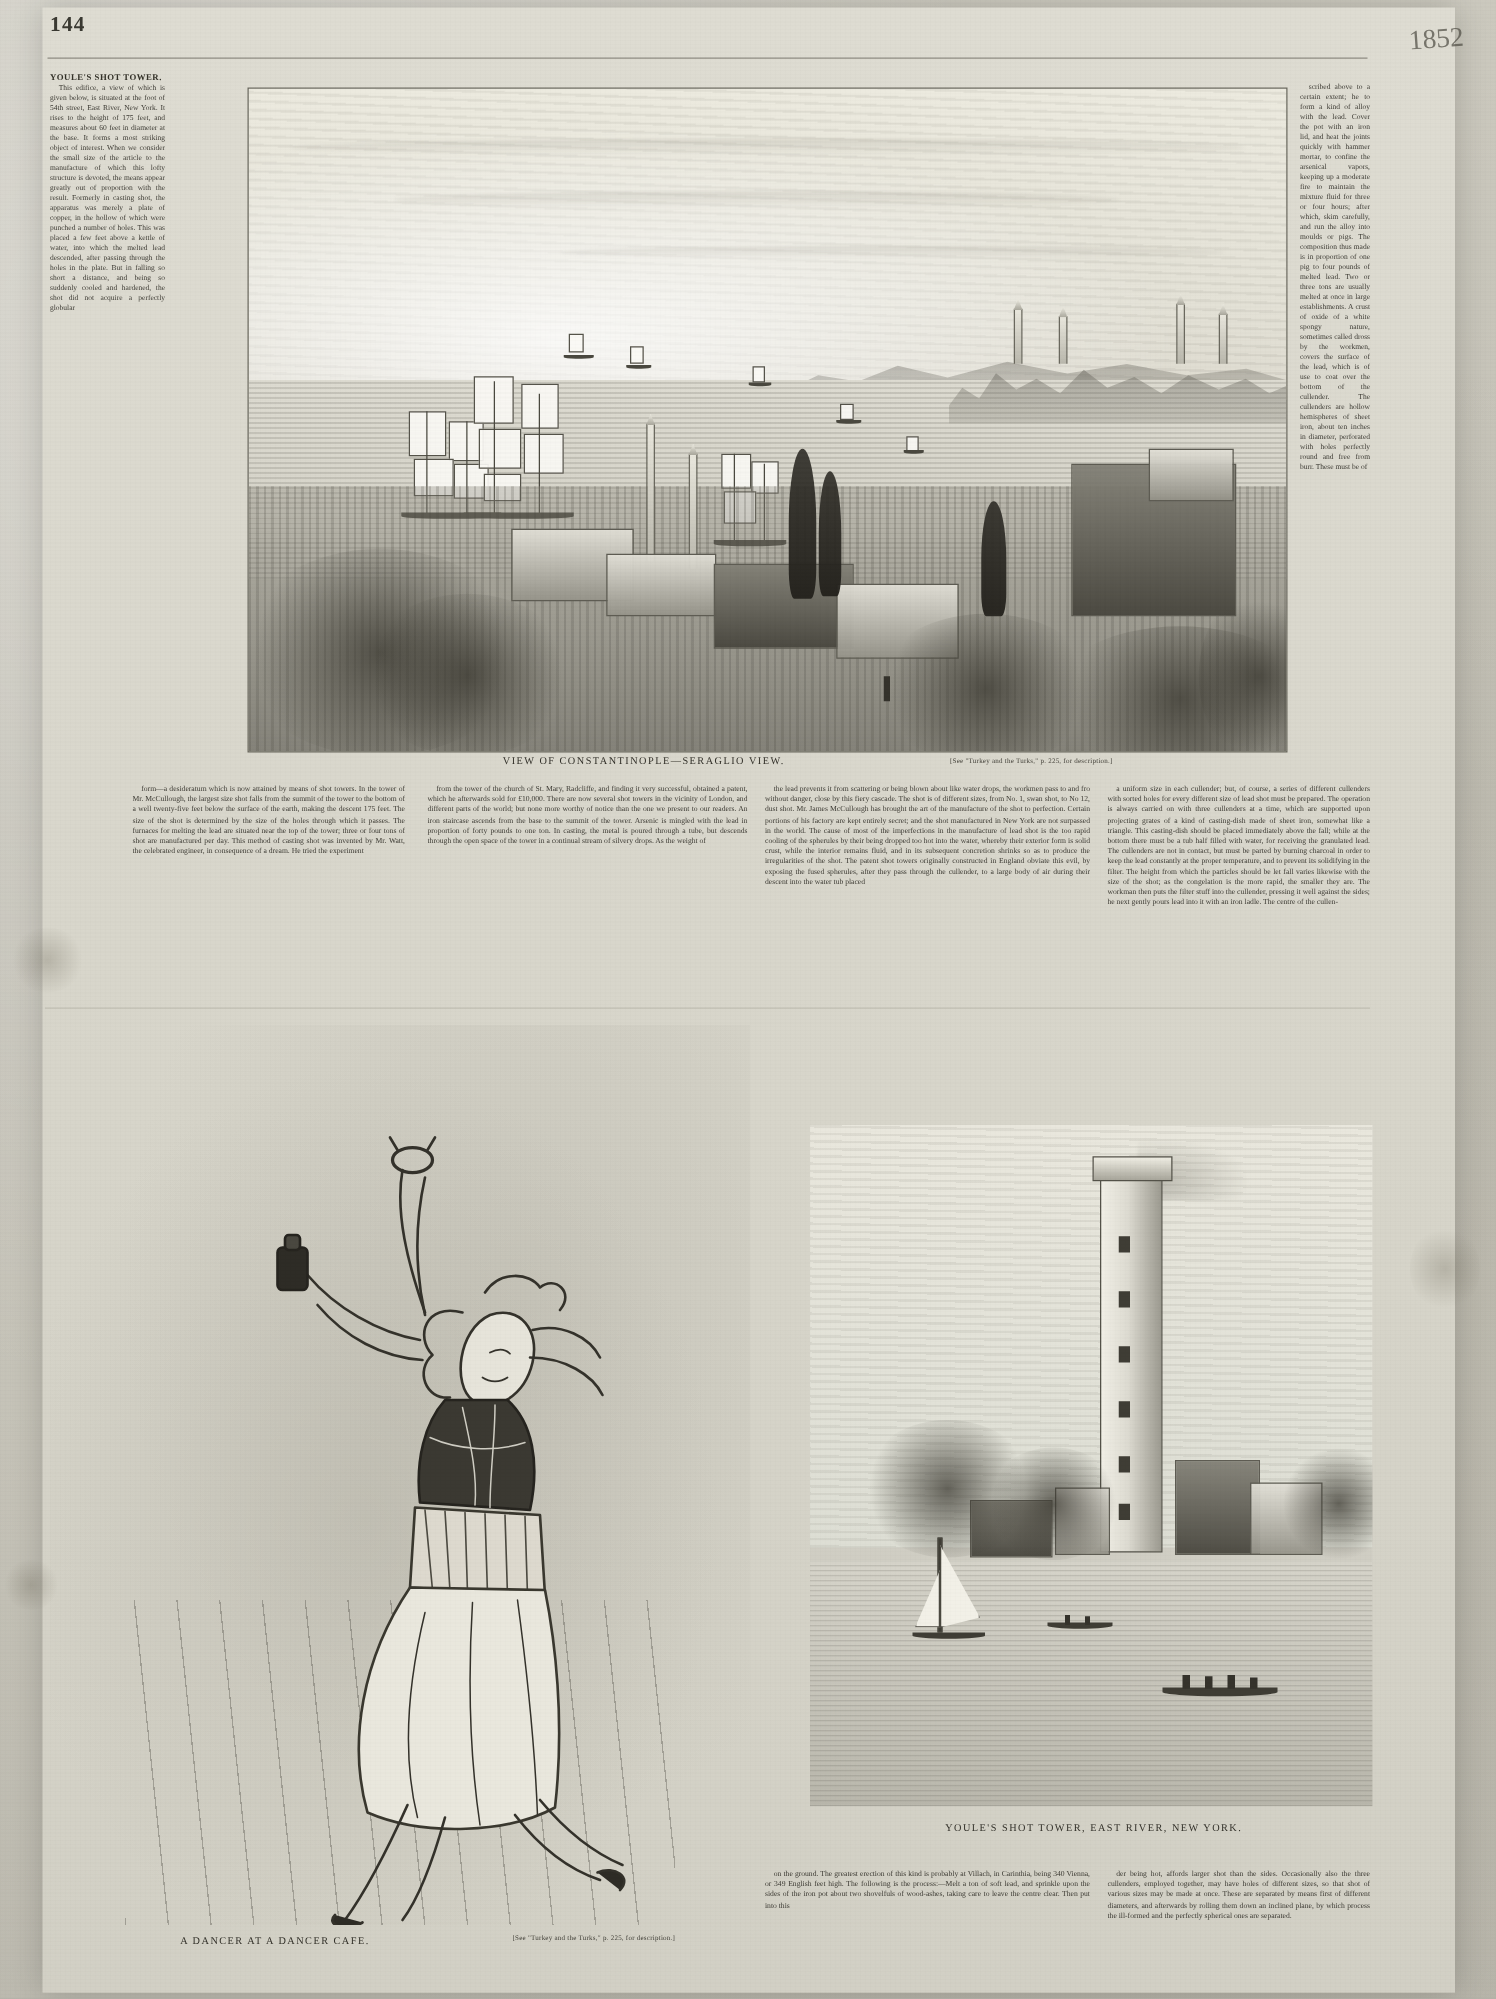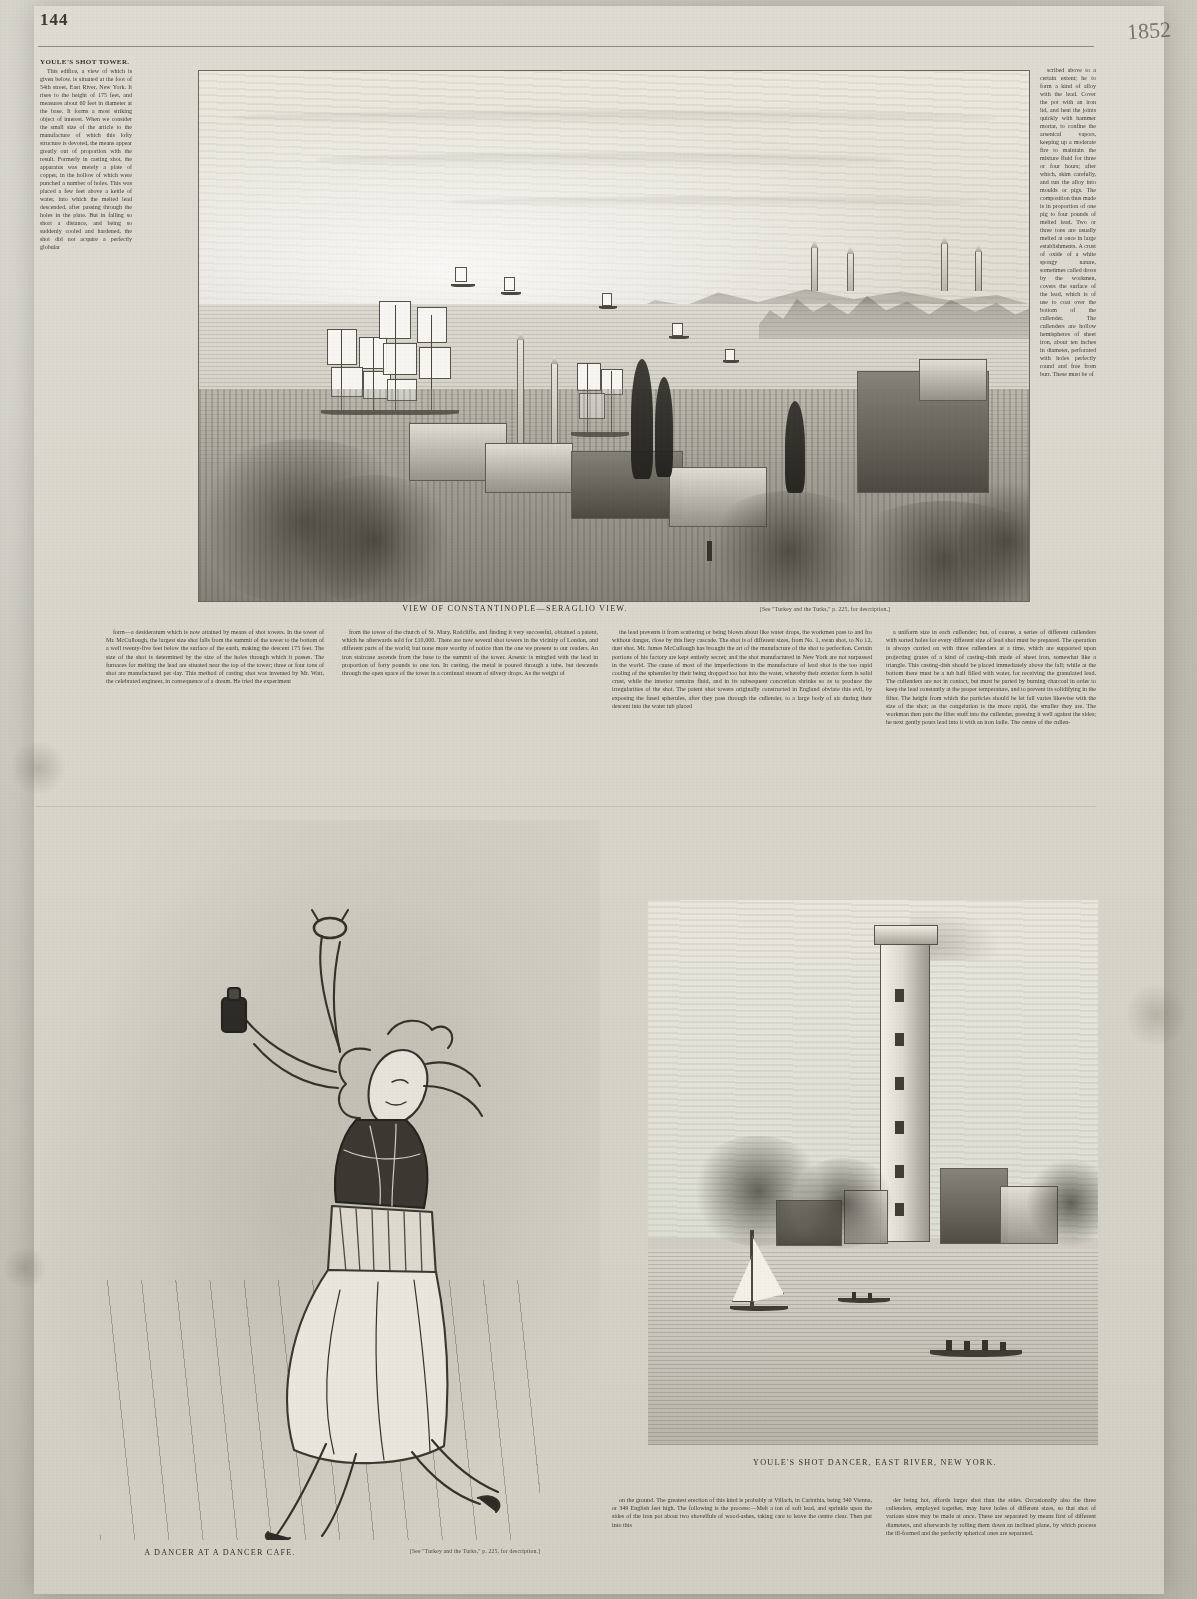--- a/index.html
+++ b/index.html
@@ -500,21 +500,21 @@
       </div>
       <div style="position:absolute; left:282px; top:440px; width:92px; height:18px;">
         <div class="rowboat" style="left:0; top:10px; width:92px; height:7px;"></div>
         <div style="position:absolute;left:16px;top:0;width:6px;height:11px;background:#35332c;"></div>
         <div style="position:absolute;left:34px;top:1px;width:6px;height:10px;background:#35332c;"></div>
         <div style="position:absolute;left:52px;top:0;width:6px;height:11px;background:#35332c;"></div>
         <div style="position:absolute;left:70px;top:2px;width:6px;height:9px;background:#35332c;"></div>
       </div>
     </div>
 
-    <div class="cap" style="left:660px; top:1458px; width:430px;">YOULE'S SHOT DANCER, EAST RIVER, NEW YORK.</div>
+    <div class="cap" style="left:660px; top:1458px; width:430px;">YOULE'S SHOT TOWER, EAST RIVER, NEW YORK.</div>
 
     <div class="col" style="left:612px; top:1496px; width:260px; height:96px;">
       <p>on the ground. The greatest erection of this kind is probably at Villach, in Carinthia, being 340 Vienna, or 349 English feet high. The following is the process:—Melt a ton of soft lead, and sprinkle upon the sides of the iron pot about two shovelfuls of wood-ashes, taking care to leave the centre clear. Then put into this</p>
     </div>
     <div class="col" style="left:886px; top:1496px; width:210px; height:96px;">
       <p>der being hot, affords larger shot than the sides. Occasionally also the three cullenders, employed together, may have holes of different sizes, so that shot of various sizes may be made at once. These are separated by means first of different diameters, and afterwards by rolling them down an inclined plane, by which process the ill-formed and the perfectly spherical ones are separated.</p>
     </div>
 
     <div class="stain" style="left:8px; top:742px; width:60px; height:52px;"></div>
     <div class="stain" style="left:2px; top:1248px; width:46px; height:40px;"></div>

